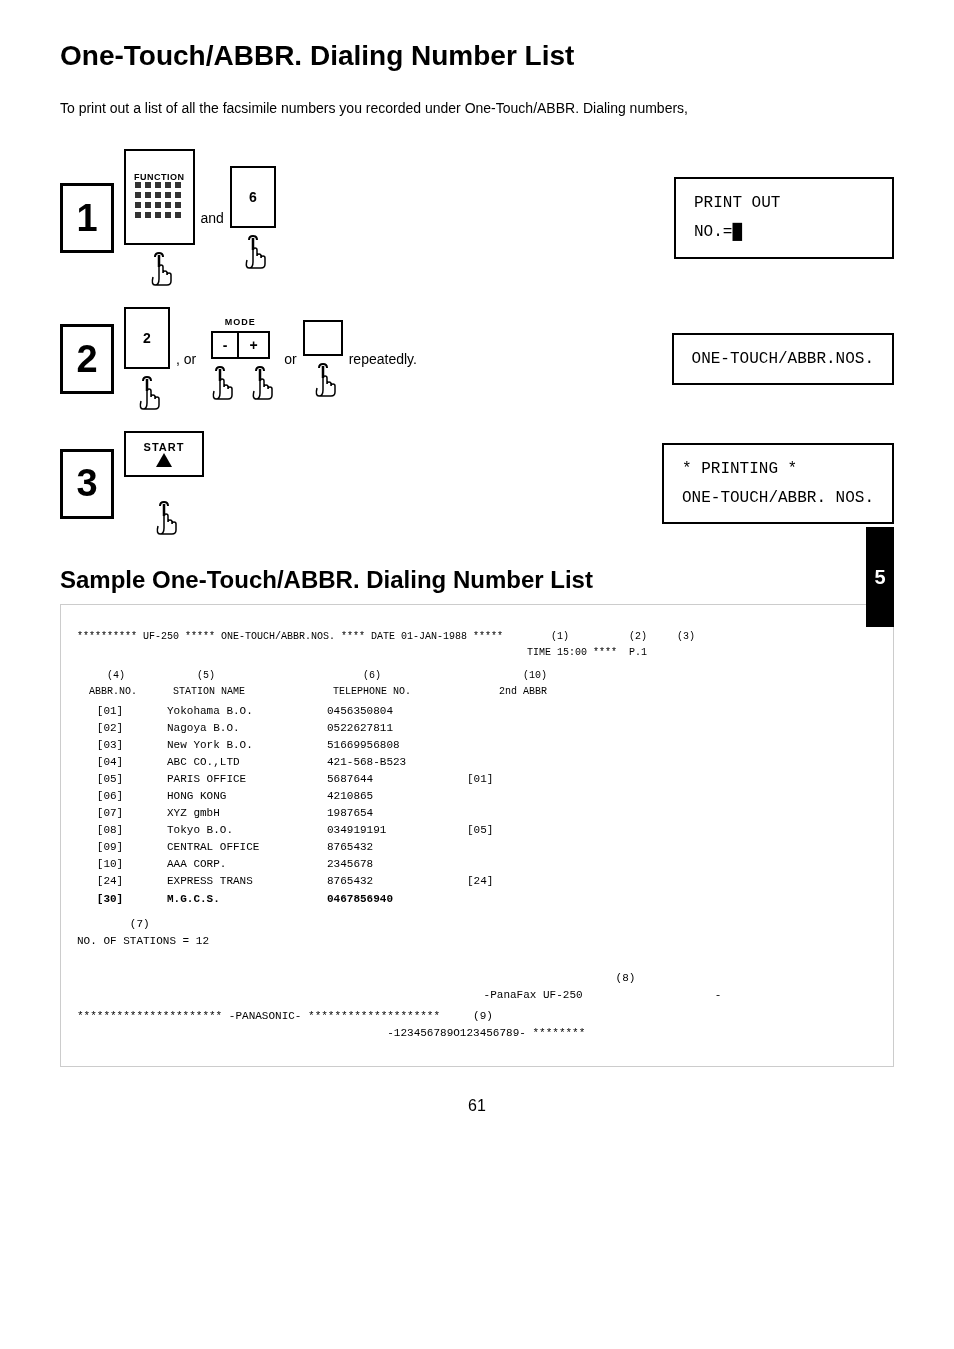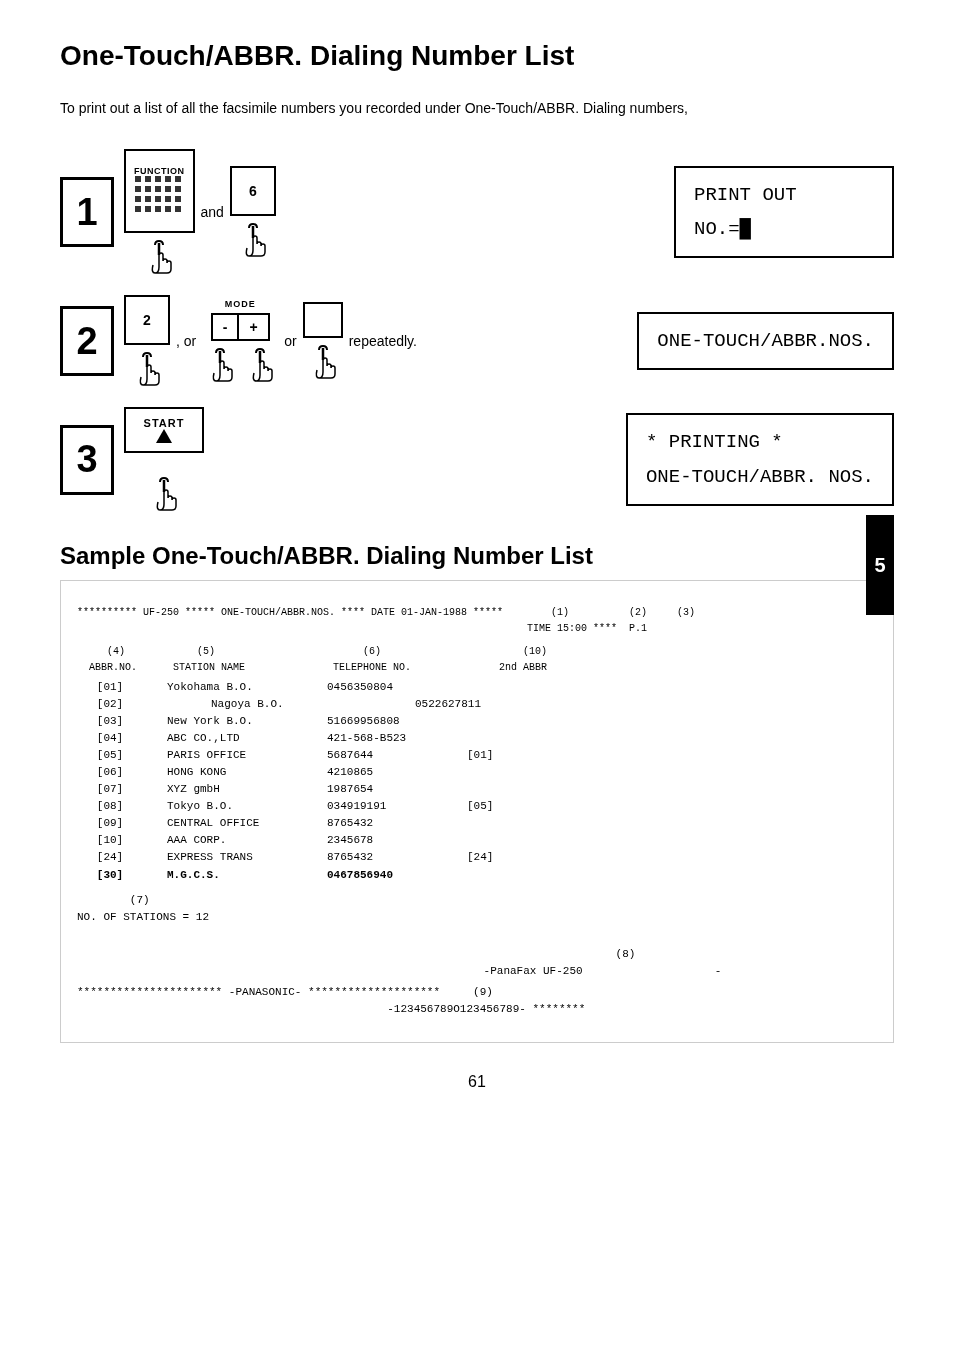--- a/index.html
+++ b/index.html
@@ -52,28 +52,28 @@
       gap: 6px;
       min-height: 80px;
       position: relative;
     }
 
     .step-display {
       border: 2px solid #000;
       padding: 10px 18px;
       min-width: 220px;
       font-family: 'Courier New', monospace;
-      font-size: 19px;
+      font-size: 16px;
       line-height: 1.8;
       margin-left: auto;
     }
 
     .key-button {
       border: 2px solid #000;
-      padding: 15px 8px;
+      padding: 21px 8px;
       font-size: 12px;
       font-family: Arial, sans-serif;
       text-align: center;
       background: #fff;
       position: relative;
       display: inline-flex;
       flex-direction: column;
       align-items: center;
       justify-content: center;
       min-width: 40px;
@@ -417,21 +417,21 @@
       <div style="font-size:10px; text-align:right;">&nbsp;&nbsp;&nbsp;&nbsp;&nbsp;&nbsp;&nbsp;(10)<br>&nbsp;&nbsp;&nbsp;2nd ABBR</div>
     </div>
 
     <div>
       <div style="display:grid; grid-template-columns: 90px 160px 140px 80px;">
         <div>&nbsp;&nbsp;&nbsp;[01]</div>
         <div>Yokohama B.O.</div>
         <div>0456350804</div>
         <div></div>
       </div>
-      <div style="display:grid; grid-template-columns: 90px 160px 140px 80px; gap: 44px;">
+      <div style="display:grid; grid-template-columns: 90px 160px 140px 80px;">
         <div>&nbsp;&nbsp;&nbsp;[02]</div>
         <div>Nagoya B.O.</div>
         <div>0522627811</div>
         <div></div>
       </div>
       <div style="display:grid; grid-template-columns: 90px 160px 140px 80px;">
         <div>&nbsp;&nbsp;&nbsp;[03]</div>
         <div>New York B.O.</div>
         <div>51669956808</div>
         <div></div>

